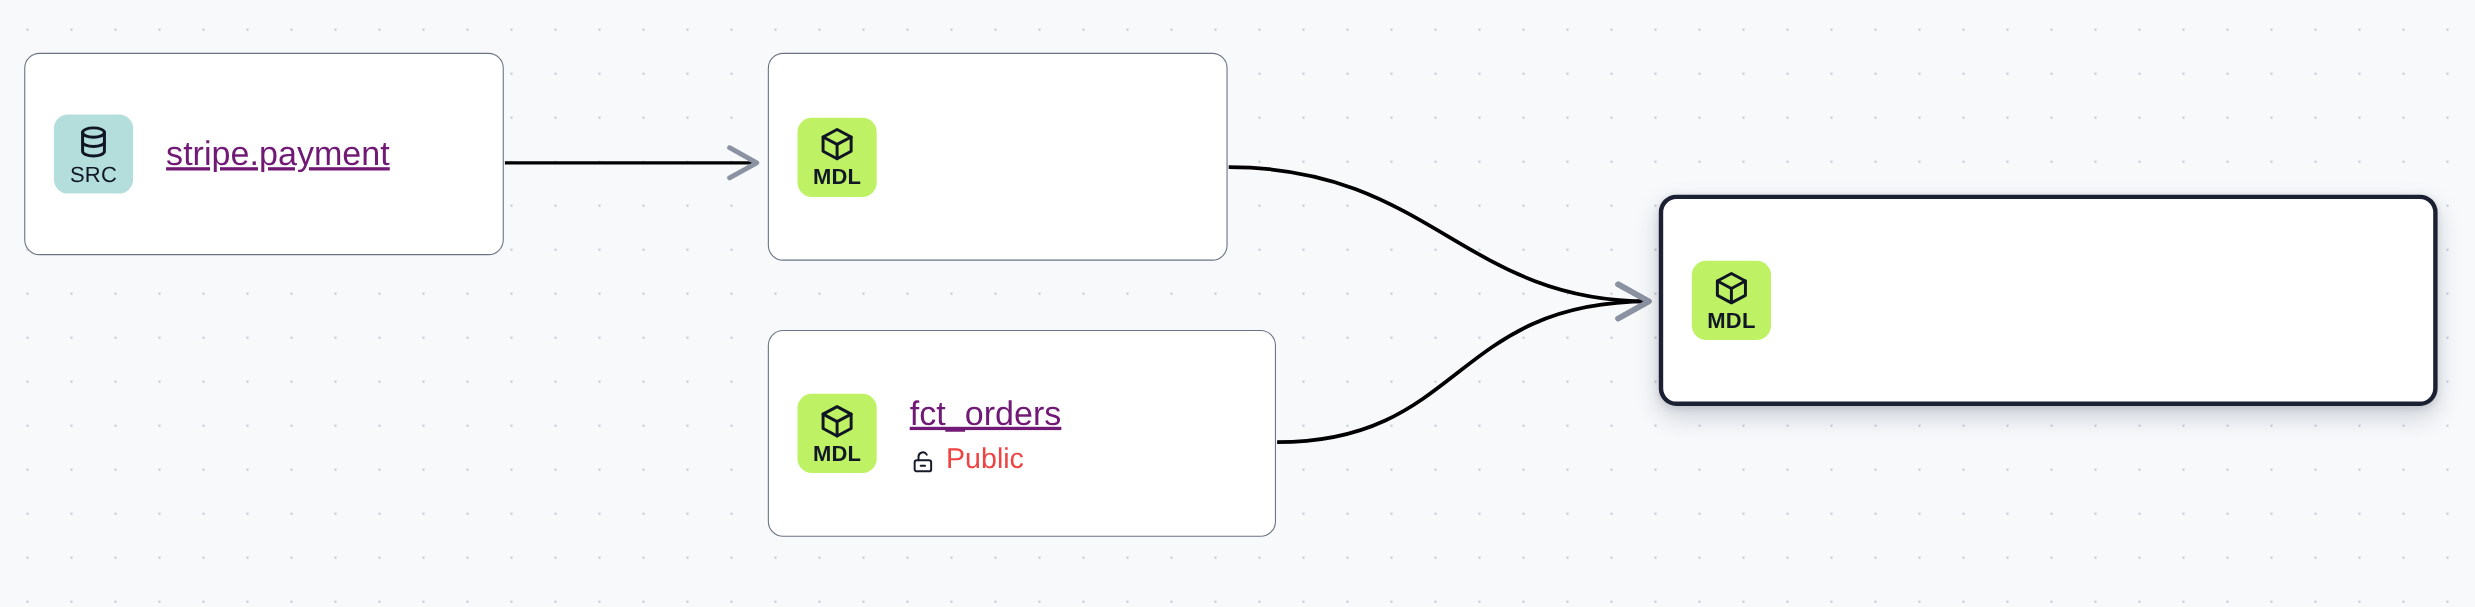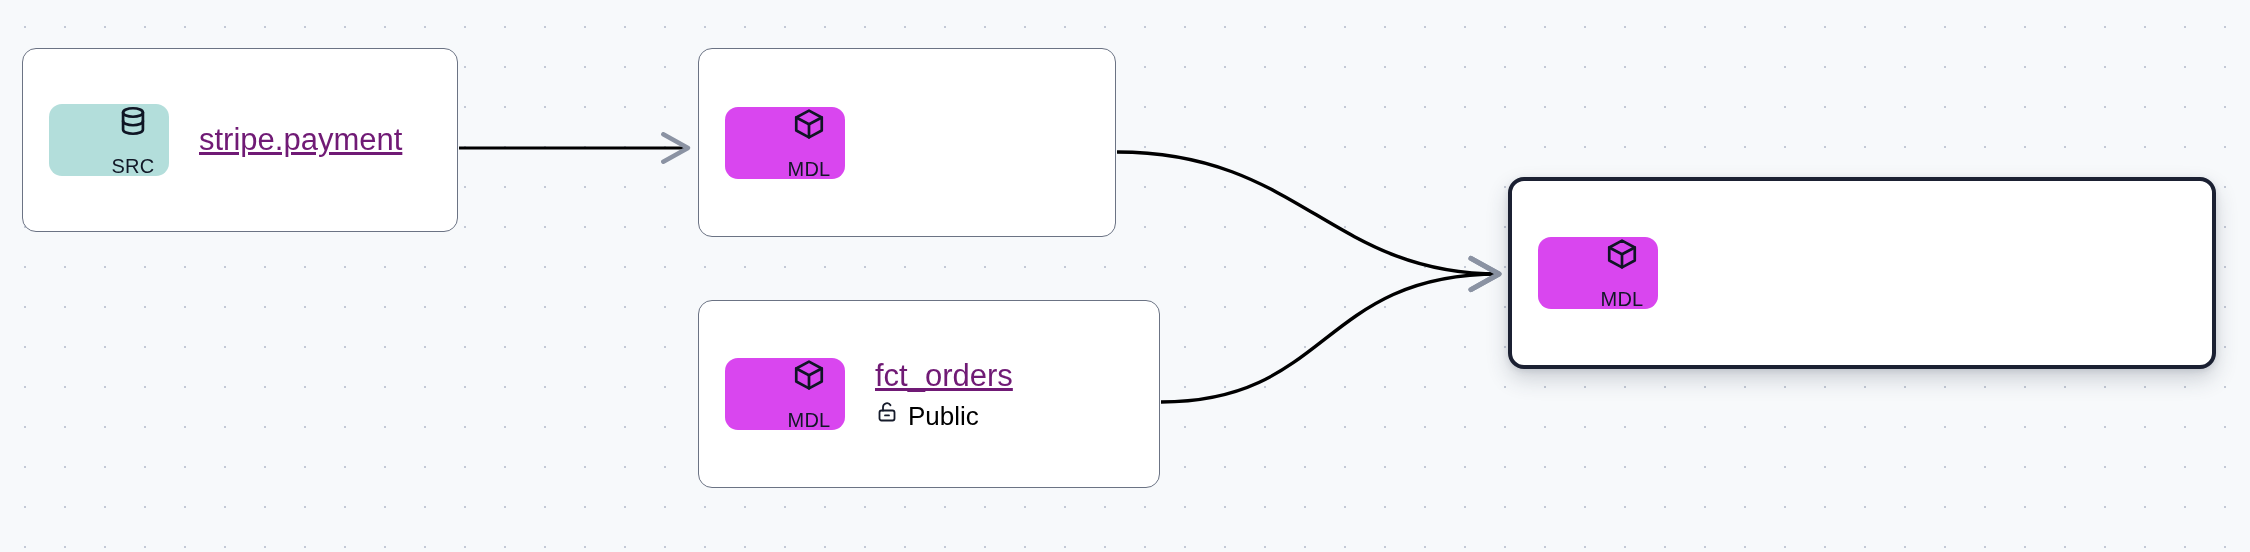--- a/index.html
+++ b/index.html
@@ -42,26 +42,25 @@
     z-index: 5;
   }
   .badge {
     flex: 0 0 auto;
     width: 72px;
     height: 72px;
     border-radius: 13px;
     display: flex;
     flex-direction: column;
     align-items: center;
-    justify-content: space-between;
+    justify-content: center;
     gap: 1px;
-    padding-left: 48px;
   }
   .badge.src { background: #b3dedb; }
-  .badge.mdl { background: #d946ef; }
+  .badge.mdl { background: #bef264; font-weight: bold; }
   .badge svg { display: block; }
   .badge-text {
     font-size: 20px;
     line-height: 20px;
     color: #111726;
     letter-spacing: 0.2px;
     margin-top: 2px;
   }
   .node-body {
     display: flex;
@@ -72,25 +71,25 @@
   }
   .node-title {
     font-size: 31px;
     line-height: 38px;
     color: #701a75;
     white-space: nowrap;
     text-decoration: underline;
   }
   .node-sub {
     display: flex;
-    align-items: flex-start;
+    align-items: flex-end;
     gap: 9px;
     font-size: 26px;
     line-height: 32px;
-    color: #000000;
+    color: #ef4444;
     margin-top: 5px;
   }
   .node-sub svg { display: block; }
 
   #node-stripe-payment   { left: 22px;   top: 48px;  width: 436px; height: 184px; }
   #node-stg-payments     { left: 698px;  top: 48px;  width: 418px; height: 189px; }
   #node-fct-orders       { left: 698px;  top: 300px; width: 462px; height: 188px; }
   #node-agg-customer     { left: 1508px; top: 177px; width: 708px; height: 192px; }
 </style>
 </head>

